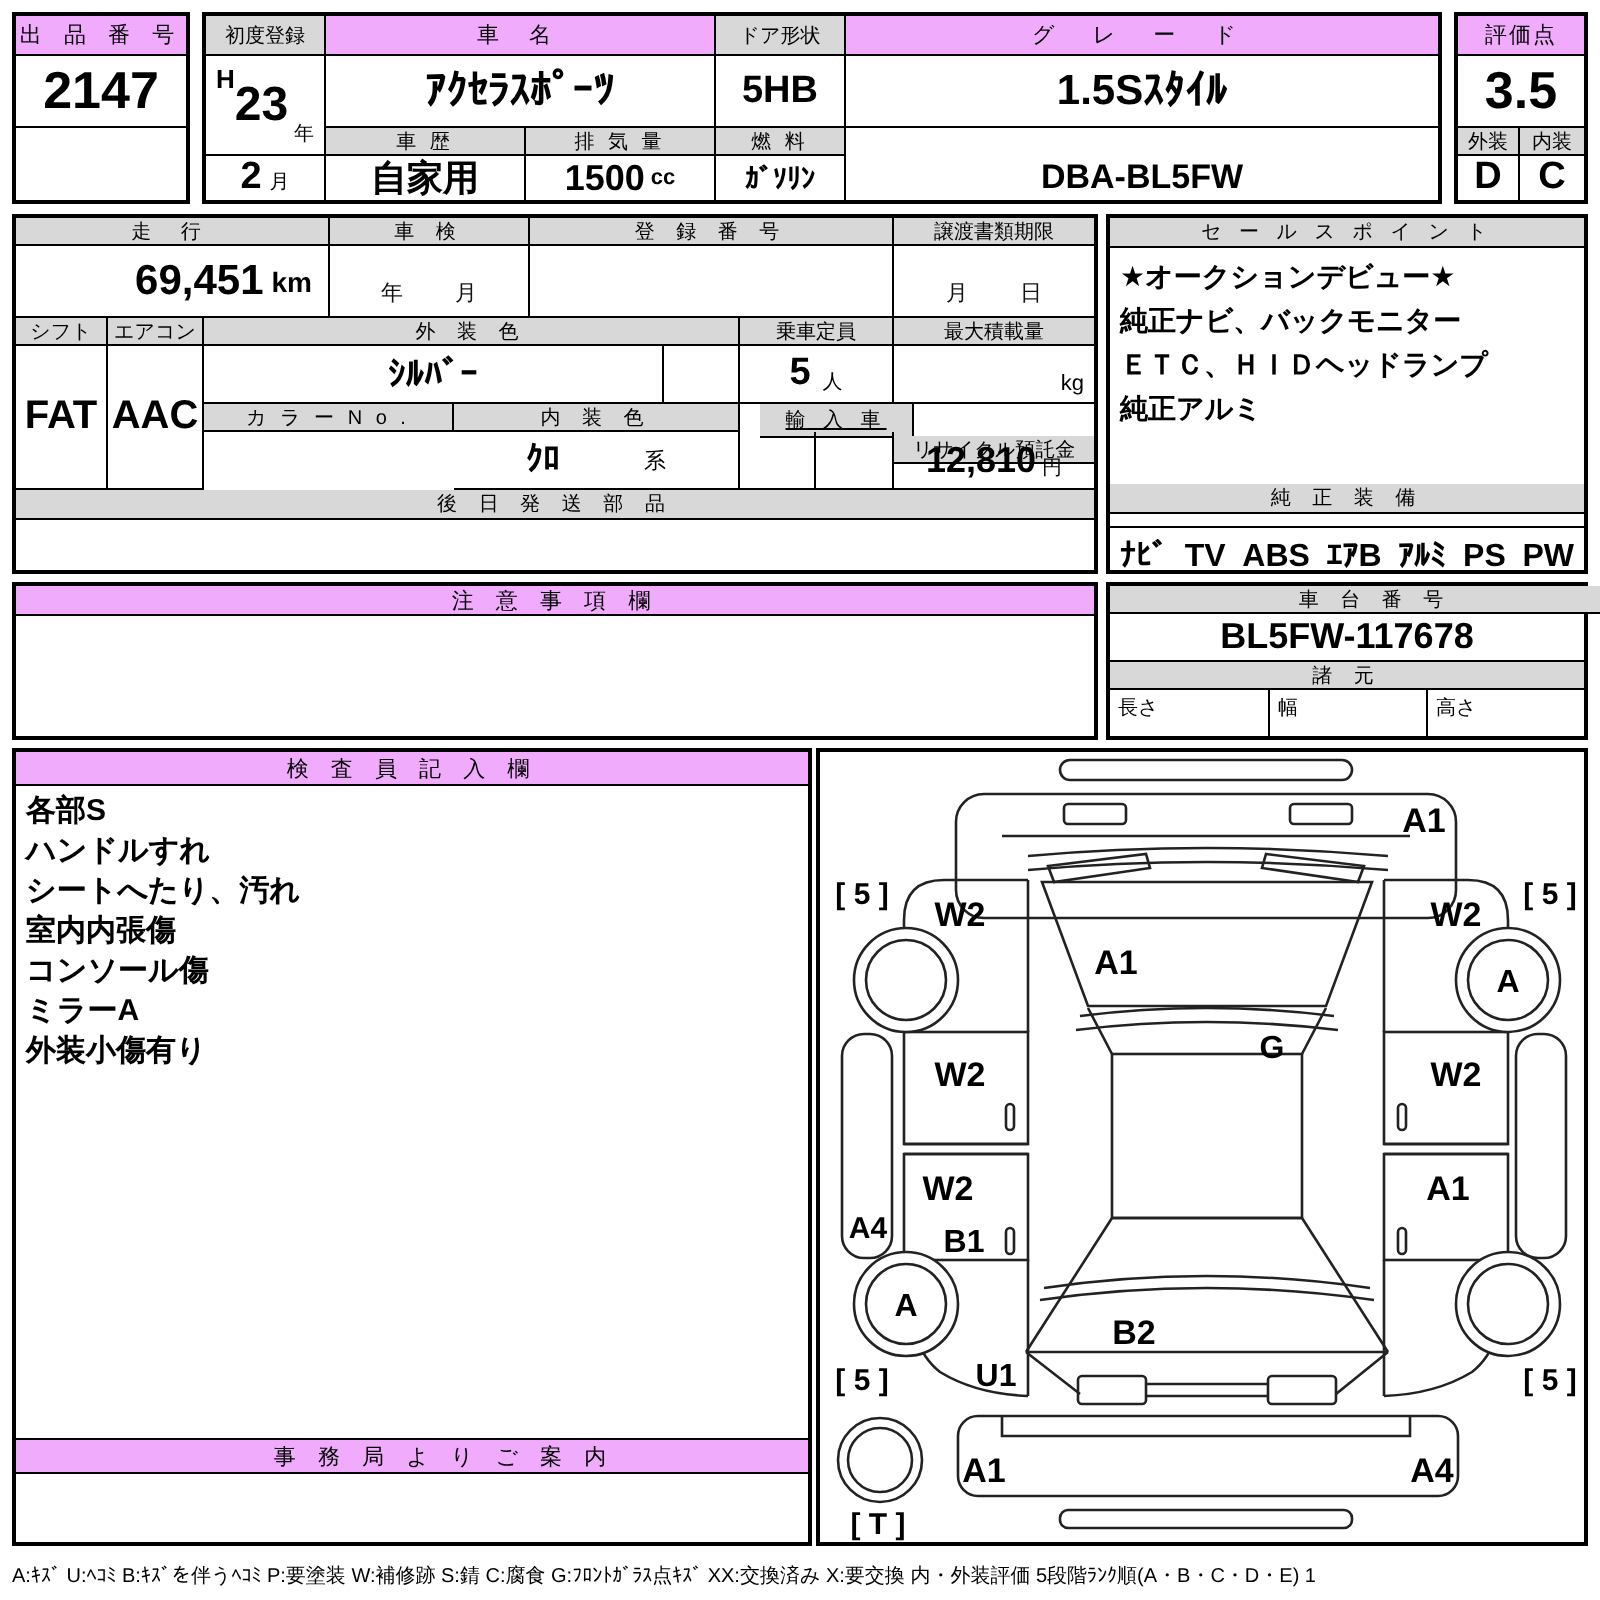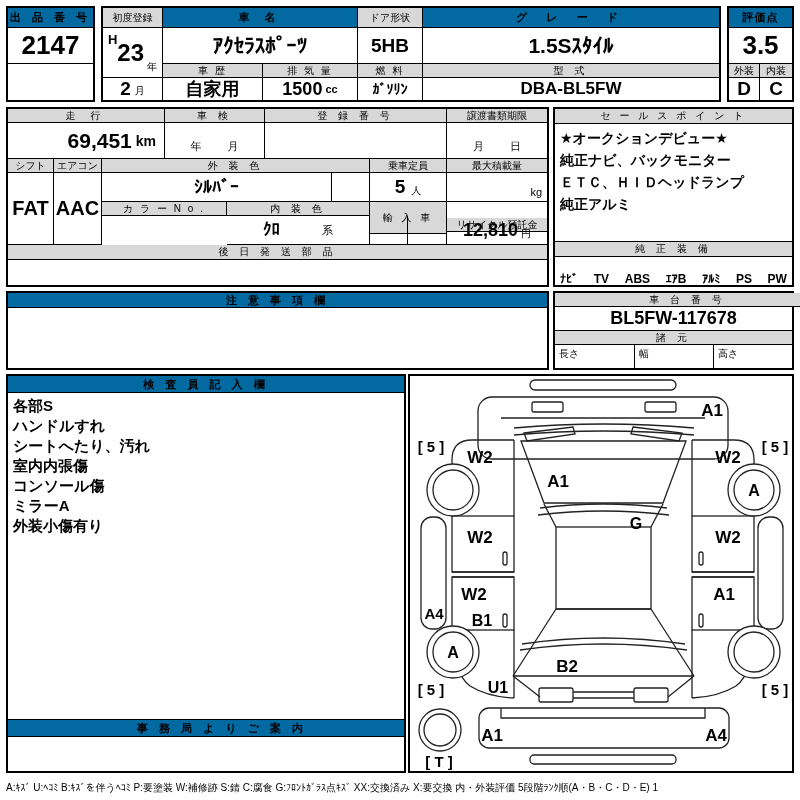--- a/index.html
+++ b/index.html
@@ -1,20 +1,20 @@
 <!DOCTYPE html>
 <html><head>
 <meta charset="utf-8">
 <style>
   html,body{margin:0;padding:0;background:#ffffff;}
   #sheet{position:relative;width:800px;height:800px;background:#ffffff;
          font-family:"Liberation Sans","DejaVu Sans",sans-serif;color:#000;overflow:hidden;}
   .box{position:absolute;border:2px solid #000;box-sizing:border-box;background:#fff;}
   .cell{position:absolute;box-sizing:border-box;display:flex;align-items:center;justify-content:center;overflow:hidden;}
-  .hdr{background:#0369a1;font-size:11px;font-weight:bold;}
+  .hdr{background:#f0abfc;font-size:11px;}
   .hdr10{background:#d8d8d8;font-size:10px;}
   .br{border-right:1.4px solid #000;}
   .bb{border-bottom:1.4px solid #000;}
   .ls1{letter-spacing:1px;} .ls2{letter-spacing:2px;} .ls3{letter-spacing:3px;}
   .ls4{letter-spacing:4px;} .ls6{letter-spacing:6px;} .ls8{letter-spacing:8px;}
   .v26{font-size:26px;font-weight:bold;}
   .v21{font-size:21px;font-weight:bold;}
   .v19{font-size:19px;font-weight:bold;}
   .v18{font-size:18px;font-weight:bold;}
   .v17{font-size:17px;font-weight:bold;}
@@ -64,21 +64,20 @@
       <span class="unit">cc</span>
     </div>
 
     <div class="cell hdr10 bb br" style="left:255px;top:0;width:65px;height:20px;">ドア形状</div>
     <div class="cell v19 bb br" style="left:255px;top:20px;width:65px;height:36px;">5HB</div>
     <div class="cell hdr10 bb br ls2" style="left:255px;top:56px;width:65px;height:14px;">燃 料</div>
     <div class="cell v14 br" style="left:255px;top:70px;width:65px;height:22px;">ｶﾞｿﾘﾝ</div>
 
     <div class="cell hdr bb ls8" style="left:320px;top:0;width:296px;height:20px;">グ レ ー ド</div>
     <div class="cell v21 bb" style="left:320px;top:20px;width:296px;height:36px;">1.5Sｽﾀｲﾙ</div>
-    <div class="cell hdr10 bb ls4" style="left:320px;top:56px;width:296px;height:14px;">型 式</div>
     <div class="cell v17" style="left:320px;top:70px;width:296px;height:22px;">DBA-BL5FW</div>
   </div>
 
   <div class="box" style="left:727px;top:6px;width:67px;height:96px;">
     <div class="cell hdr bb ls1" style="left:0;top:0;width:63px;height:20px;">評価点</div>
     <div class="cell v26 bb" style="left:0;top:20px;width:63px;height:36px;">3.5</div>
     <div class="cell hdr10 bb br" style="left:0;top:56px;width:31px;height:14px;">外装</div>
     <div class="cell hdr10 bb" style="left:31px;top:56px;width:32px;height:14px;">内装</div>
     <div class="cell v19 br" style="left:0;top:70px;width:31px;height:22px;">D</div>
     <div class="cell v19" style="left:31px;top:70px;width:32px;height:22px;">C</div>
@@ -116,21 +115,21 @@
     <div class="cell v18 bb br" style="left:94px;top:64px;width:230px;height:29px;">ｼﾙﾊﾞｰ</div>
     <div class="cell bb br" style="left:324px;top:64px;width:38px;height:29px;"></div>
     <div class="cell bb br" style="left:362px;top:64px;width:77px;height:29px;">
       <span style="font-size:19px;font-weight:bold;">5</span>
       <span style="font-size:10px;align-self:flex-end;margin:0 0 3px 6px;">人</span>
     </div>
     <div class="cell bb right bottom" style="left:439px;top:64px;width:100px;height:29px;padding:0 5px 3px 0;font-size:11px;">kg</div>
 
     <div class="cell hdr10 bb br ls2" style="left:94px;top:93px;width:125px;height:14px;">カ ラ ー N o .</div>
     <div class="cell hdr10 bb br ls4" style="left:219px;top:93px;width:143px;height:14px;">内 装 色</div>
-    <div class="cell hdr10 bb br ls3" style="left:362px;top:93px;width:77px;height:32px;">輸 入 車</div>
+    <div class="cell hdr10 bb br ls3" style="left:372px;top:93px;width:77px;height:17px;text-decoration:underline;">輸 入 車</div>
     <div class="cell hdr10 bb" style="left:439px;top:109px;width:100px;height:14px;">リサイクル預託金</div>
 
     <div class="cell bb br" style="left:219px;top:107px;width:143px;height:29px;">
       <span style="font-size:17px;font-weight:bold;">ｸﾛ</span>
       <span style="font-size:11px;margin-left:42px;">系</span>
     </div>
     <div class="cell bb br" style="left:362px;top:107px;width:38px;height:29px;"></div>
     <div class="cell bb br" style="left:400px;top:107px;width:39px;height:29px;"></div>
     <div class="cell bb" style="left:439px;top:107px;width:100px;height:29px;">
       <span style="font-size:18px;font-weight:bold;">12,810</span>
@@ -141,30 +140,30 @@
     <div class="cell" style="left:0;top:151px;width:539px;height:25px;"></div>
   </div>
 
   <div class="box" style="left:6px;top:291px;width:543px;height:79px;">
     <div class="cell hdr bb ls4" style="left:0;top:0;width:539px;height:15px;">注 意 事 項 欄</div>
     <div class="cell" style="left:0;top:15px;width:539px;height:60px;"></div>
   </div>
 
   <div class="box" style="left:553px;top:107px;width:241px;height:180px;">
     <div class="cell hdr10 bb ls3" style="left:0;top:0;width:237px;height:15px;">セ ー ル ス ポ イ ン ト</div>
-    <div class="cell bb" style="left:0;top:15px;width:237px;height:118px;align-items:flex-start;">
+    <div class="cell bb" style="left:0;top:15px;width:237px;height:140px;align-items:flex-start;">
       <div class="lines" style="width:100%;font-size:14px;line-height:22px;">
         <div>★オークションデビュー★</div>
         <div>純正ナビ、バックモニター</div>
         <div>ＥＴＣ、ＨＩＤヘッドランプ</div>
         <div>純正アルミ</div>
       </div>
     </div>
     <div class="cell hdr10 bb ls4" style="left:0;top:133px;width:237px;height:15px;">純 正 装 備</div>
-    <div class="cell" style="left:0;top:148px;width:237px;height:43px;justify-content:space-between;padding:0 5px;font-size:12px;font-weight:bold;">
+    <div class="cell" style="left:0;top:148px;width:237px;height:43px;justify-content:space-between;padding:0 5px;font-size:16px;font-weight:bold;">
       <span>ﾅﾋﾞ</span>
       <span>TV</span>
       <span>ABS</span>
       <span>ｴｱB</span>
       <span>ｱﾙﾐ</span>
       <span>PS</span>
       <span>PW</span>
     </div>
   </div>
 

